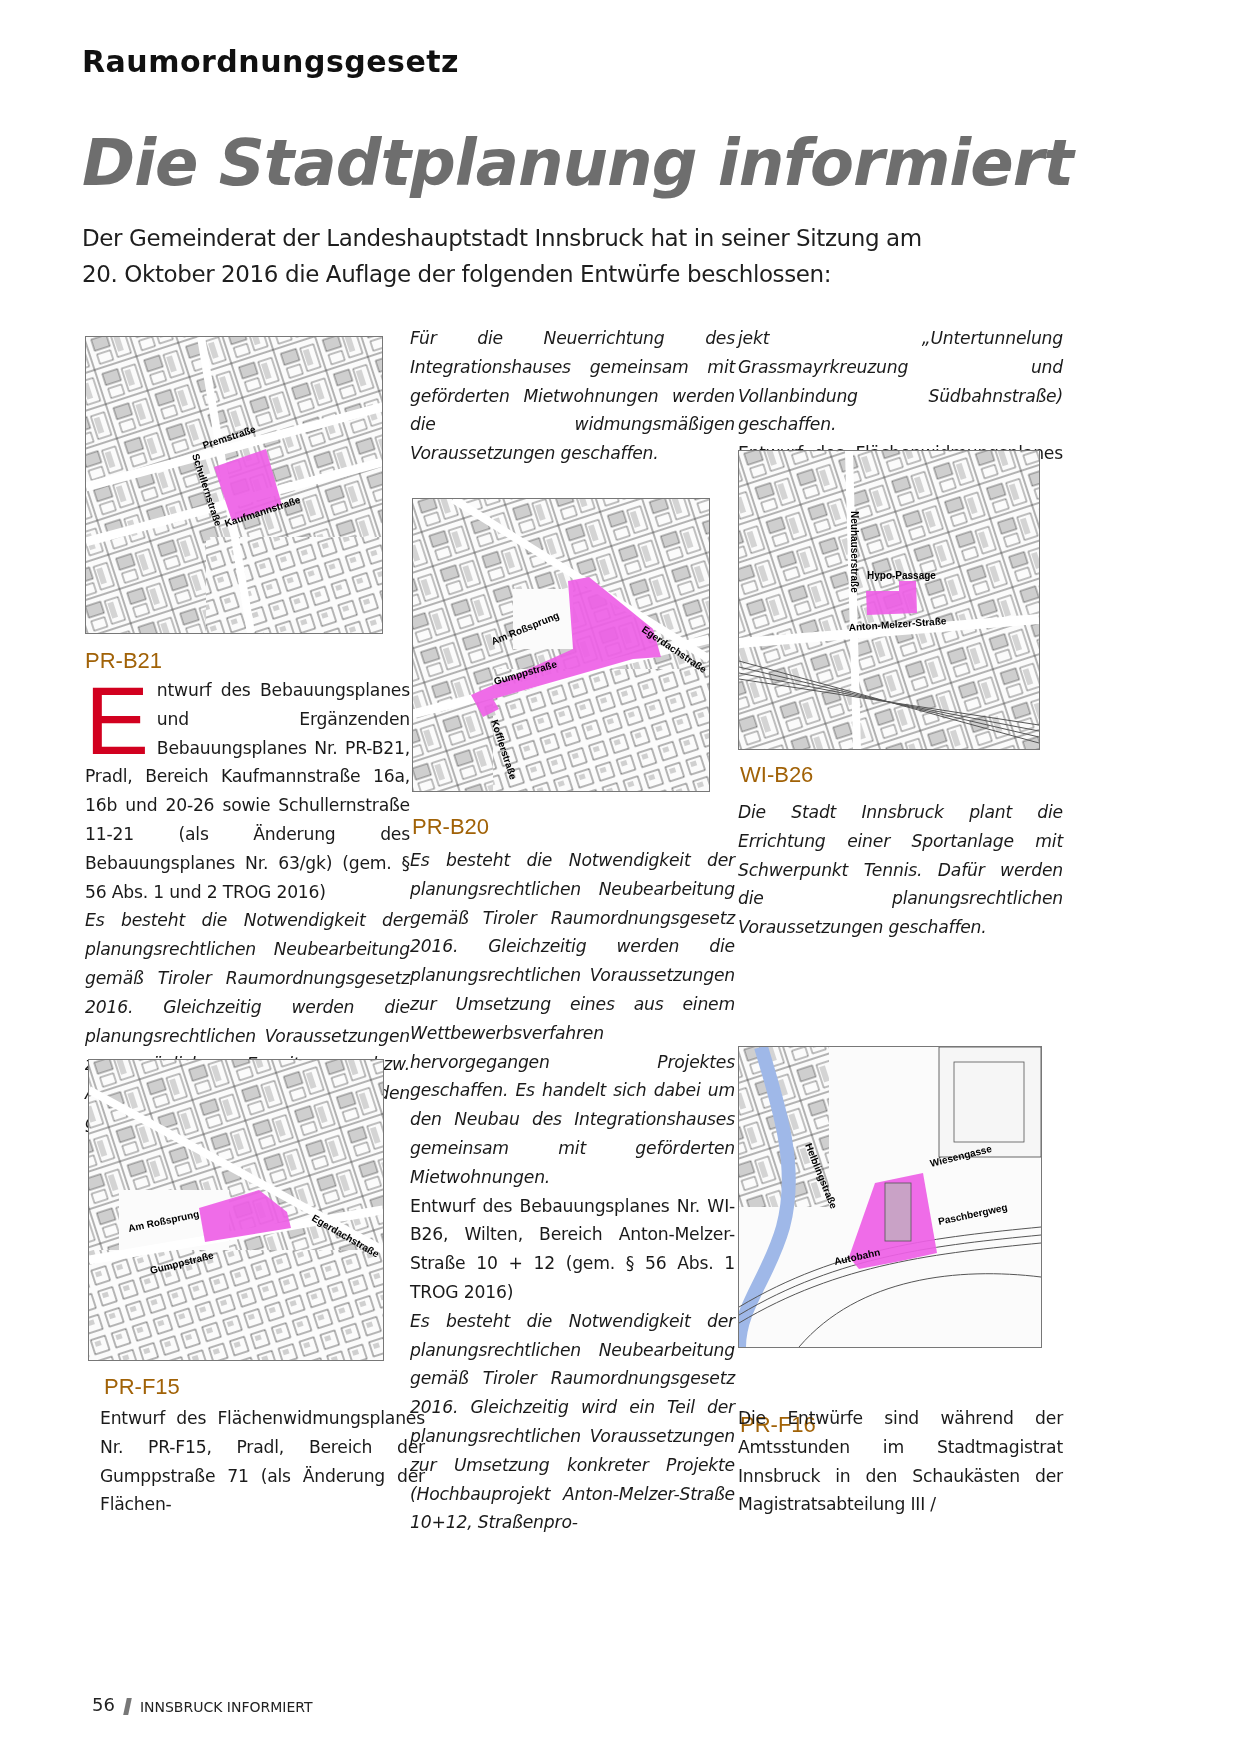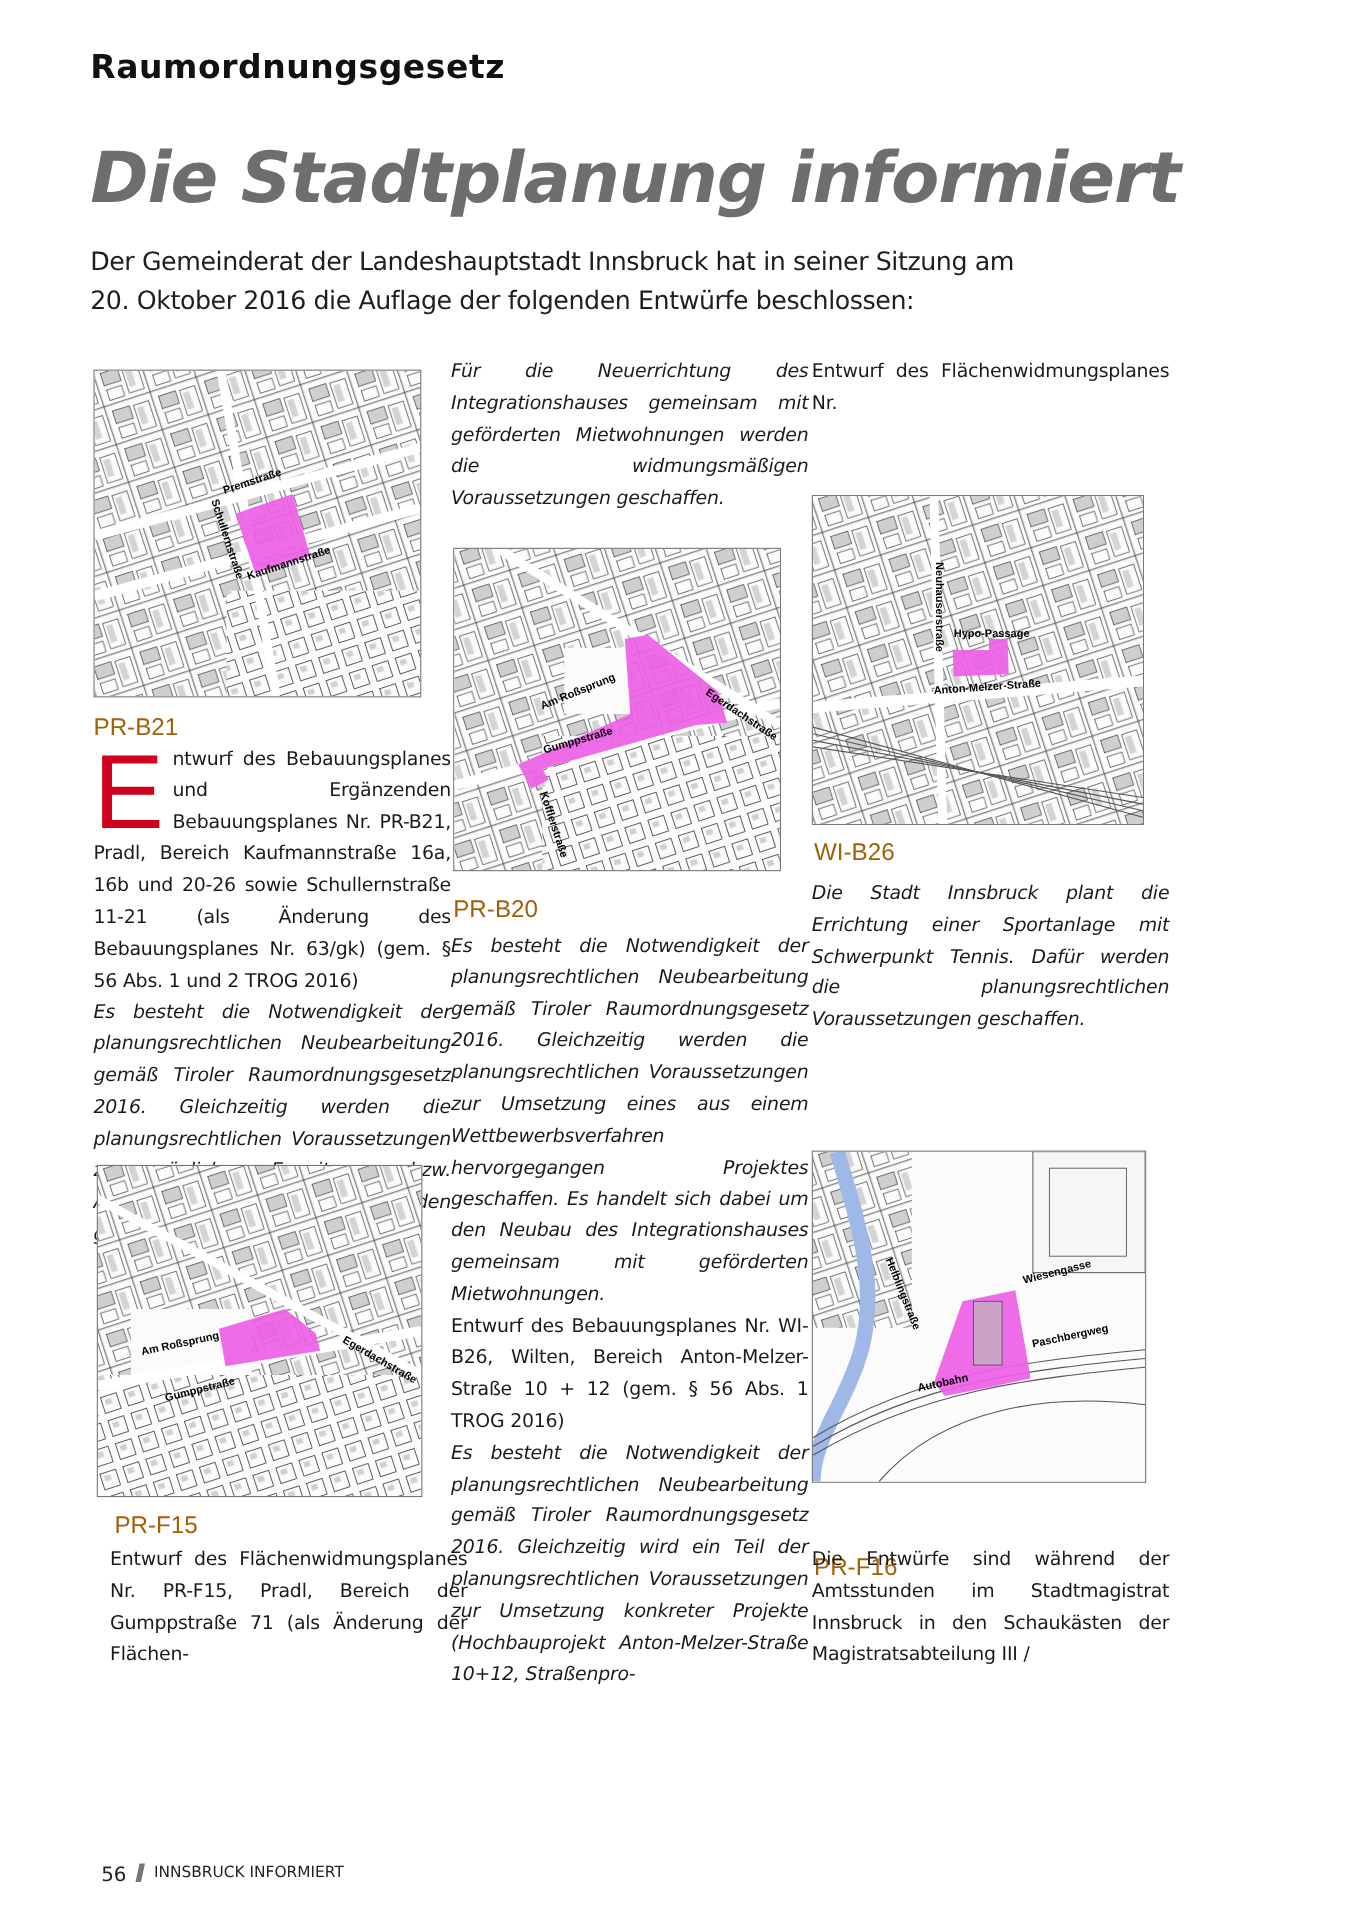--- a/index.html
+++ b/index.html
@@ -14,21 +14,21 @@
   .col { position: absolute; width: 325px; font-size: 17.2px; line-height: 28.8px;
          font-family: "DejaVu Sans", sans-serif; color: #1a1a1a; letter-spacing: -0.2px; }
   .col p { margin: 0; text-align: justify; }
   .col .it { font-style: italic; }
   .map { position: absolute; border: 1px solid #777; background: #fbfbfb; overflow: hidden; }
   .map svg { display: block; width: 100%; height: 100%; }
   .map-caption { position: absolute; font-family: "Liberation Sans", sans-serif; font-size: 22px; color: #a16207; }
   .dropcap { float: left; font-family: "Liberation Sans", sans-serif; font-size: 96px; line-height: 78px;
              color: #d2001f; margin: 6px 8px 0 0; }
   .footer { position: absolute; left: 92px; top: 1694px; font-size: 14px; color: #222; display: flex;
-            align-items: flex-start; gap: 10px; font-family: "DejaVu Sans", sans-serif; }
+            align-items: flex-end; gap: 10px; font-family: "DejaVu Sans", sans-serif; }
   .footer .num { font-size: 18px; }
   .footer .slash { display: inline-block; width: 5px; height: 17px; background: #777; transform: skewX(-12deg); }
   .road-label { font-family: "Liberation Sans", sans-serif; font-weight: bold; font-size: 10px; fill: #000; }
 </style>
 </head>
 <body>
 
 <div class="section-label">Raumordnungsgesetz</div>
 <div class="page-title">Die Stadtplanung informiert</div>
 <div class="intro">Der Gemeinderat der Landeshauptstadt Innsbruck hat in seiner Sitzung am 20. Oktober 2016 die Auflage der folgenden Entwürfe beschlossen:</div>
@@ -113,20 +113,21 @@
 </div>
 <div class="map-caption" style="left:412px; top:814px;">PR-B20</div>
 
 <div class="col" style="left:410px; top:846px;">
   <p class="it">Es besteht die Notwendigkeit der planungsrechtlichen Neubearbeitung gemäß Tiroler Raumordnungsgesetz 2016. Gleichzeitig werden die planungsrechtlichen Voraussetzungen zur Umsetzung eines aus einem Wettbewerbsverfahren hervorgegangen Projektes geschaffen. Es handelt sich dabei um den Neubau des Integrationshauses gemeinsam mit geförderten Mietwohnungen.</p>
   <p>Entwurf des Bebauungsplanes Nr. WI-B26, Wilten, Bereich Anton-Melzer-Straße 10 + 12 (gem. § 56 Abs. 1 TROG 2016)</p>
   <p class="it">Es besteht die Notwendigkeit der planungsrechtlichen Neubearbeitung gemäß Tiroler Raumordnungsgesetz 2016. Gleichzeitig wird ein Teil der planungsrechtlichen Voraussetzungen zur Umsetzung konkreter Projekte (Hochbauprojekt Anton-Melzer-Straße 10+12, Straßenpro-</p>
 </div>
 
 <div class="col" style="left:738px; top:324px;">
+  <p class="it">jekt „Untertunnelung Grassmayrkreuzung und Vollanbindung Südbahnstraße) geschaffen.</p>
   <p>Entwurf des Flächenwidmungsplanes Nr.</p>
 </div>
 
 <div class="map" style="left:738px; top:450px; width:300px; height:298px;">
   <svg viewBox="0 0 300 298" preserveAspectRatio="none">
     <rect width="300" height="298" fill="url(#blocks)"></rect>
     <path d="M0 192 L300 168" stroke="#fff" stroke-width="10"></path>
     <path d="M110 0 L118 298" stroke="#fff" stroke-width="8"></path>
     <path d="M0 210 L300 292" stroke="#555" stroke-width="1"></path>
     <path d="M0 216 L300 286" stroke="#555" stroke-width="1"></path>

